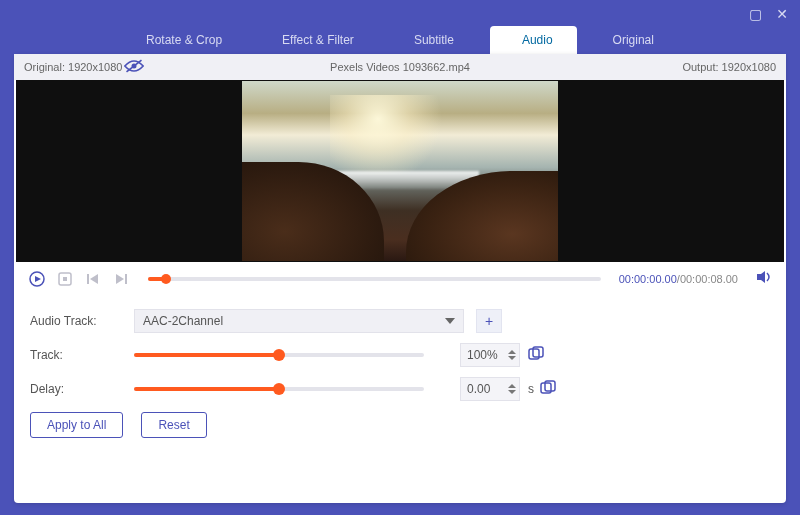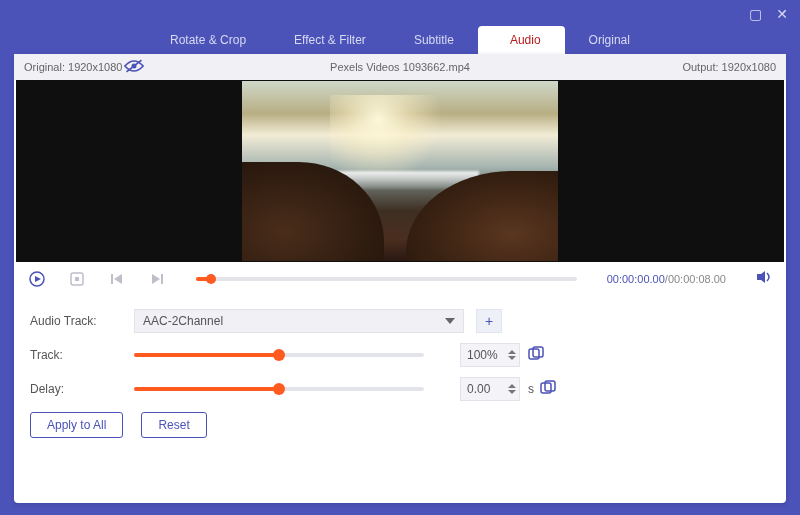--- a/index.html
+++ b/index.html
@@ -1,40 +1,40 @@
 <!DOCTYPE html>
 <html><head>
 <meta charset="utf-8">
 <style>
   * { box-sizing: border-box; margin: 0; padding: 0; font-family: -apple-system, "Segoe UI", Arial, sans-serif; }
   body { width: 800px; height: 515px; background: #4b52b8; overflow: hidden; }
 
   .titlebar { height: 28px; display: flex; justify-content: flex-end; align-items: center; padding-right: 12px; gap: 14px; }
   .win-btn { color: #d8daf2; cursor: pointer; font-size: 14px; }
 
-  .tabs { height: 26px; display: flex; justify-content: center; align-items: flex-end; gap: 0; }
+  .tabs { height: 26px; display: flex; justify-content: center; align-items: flex-end; gap: 12px; }
   .tab { color: #d8daf2; font-size: 12px; padding: 7px 24px 7px 24px; cursor: pointer; border-radius: 4px 4px 0 0; }
-  .tab.active { background: #ffffff; color: #b91c1c; padding-left: 32px; }
+  .tab.active { background: #ffffff; color: #0369a1; padding-left: 32px; }
 
   .panel { position: absolute; left: 14px; right: 14px; top: 54px; bottom: 12px; background: #ffffff; border-radius: 4px; box-shadow: 0 1px 4px rgba(0,0,0,.15); display: flex; flex-direction: column; }
 
   .info-bar { height: 26px; background: #f0f0f5; display: flex; align-items: center; font-size: 11px; color: #666; position: relative; }
   .info-left { position: absolute; left: 10px; display: flex; align-items: center; gap: 2px; }
   .info-center { width: 100%; text-align: center; }
   .info-right { position: absolute; right: 10px; }
   .eye-icon svg { width: 20px; height: 14px; }
 
   .video-area { height: 182px; background: #0f0f0f; display: flex; justify-content: center; align-items: center; margin: 0 2px; }
   .video-frame { width: 316px; height: 180px; background: linear-gradient(180deg, #cfd8c9 0%, #b8ae83 18%, #f2ecd6 30%, #a5b4b0 48%, #6a6f69 58%, #3e2f23 72%, #4a2e1f 88%, #2a1812 100%); position: relative; overflow:hidden; }
   .sun-glow { position:absolute; left:28%; top:8%; width:120px; height:80px; background: radial-gradient(circle at 40% 30%, rgba(255,250,220,.95) 0%, rgba(255,242,200,.5) 35%, rgba(255,242,200,0) 70%); }
   .rock-left { position:absolute; left:0; bottom:0; width:45%; height:55%; background: radial-gradient(ellipse at 30% 70%, #4a2d1a 0%, #2f1c10 60%, #1e120a 100%); border-top-right-radius: 60% 80%; }
   .rock-right { position:absolute; right:0; bottom:0; width:48%; height:50%; background: radial-gradient(ellipse at 70% 70%, #5a3620 0%, #3a2212 55%, #20130a 100%); border-top-left-radius: 70% 90%; }
   .foam { position:absolute; left:30%; top:50%; width:45%; height:18px; background: linear-gradient(180deg, rgba(255,255,255,.85), rgba(200,210,210,.2)); filter: blur(1px); }
 
-  .transport { height: 34px; display: flex; align-items: center; padding: 0 14px; gap: 22px; }
+  .transport { height: 34px; display: flex; align-items: center; padding: 0 14px; gap: 10px; }
   .tbtn { width: 18px; height: 18px; display:inline-flex; align-items:center; justify-content:center; cursor:pointer; }
   .tbtn svg { width: 16px; height: 16px; }
   .seek { flex: 1; height: 4px; background: #e3e3ea; border-radius: 2px; position: relative; margin: 0 8px; }
   .seek .done { position:absolute; left:0; top:0; bottom:0; width: 4%; background: #ff5a1f; border-radius: 2px; }
   .seek .knob { position:absolute; left:4%; top:50%; width:10px; height:10px; background:#ff5a1f; border-radius:50%; transform:translate(-50%,-50%); }
   .time { font-size: 11px; }
   .time .cur { color:#4b52b8; }
   .time .tot { color:#888; }
   .vol-icon svg { width:16px; height:16px; }
 

